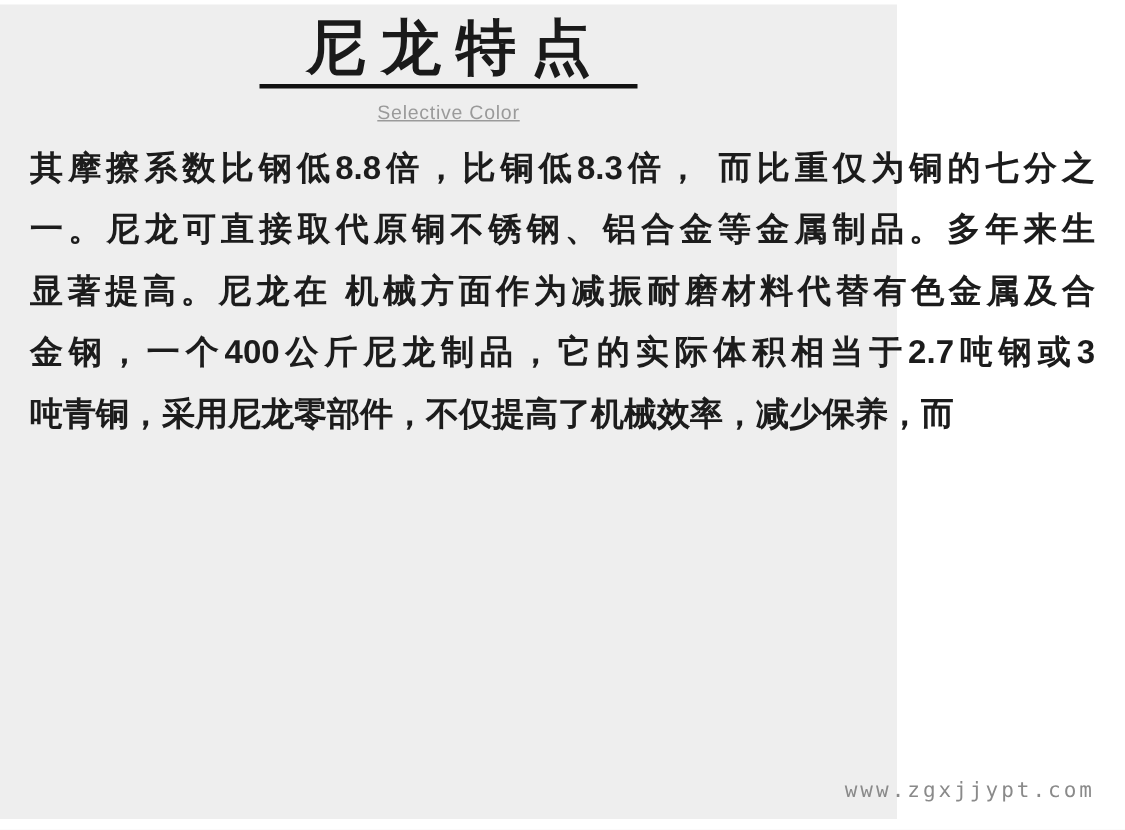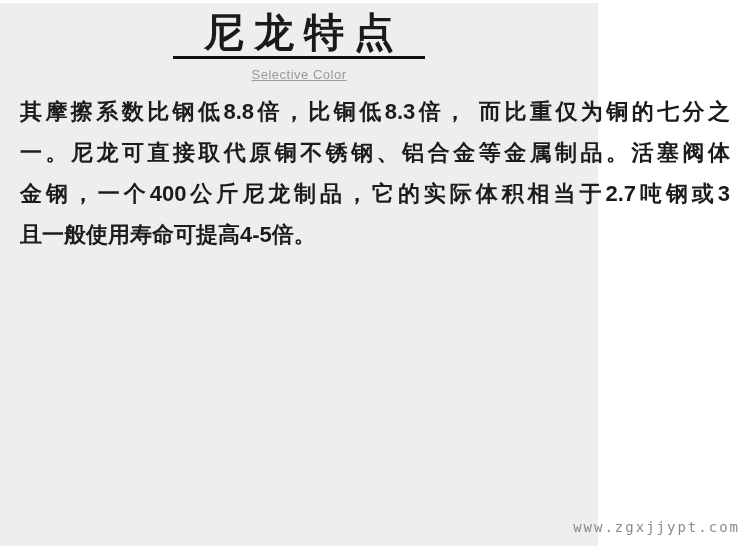--- a/index.html
+++ b/index.html
@@ -68,42 +68,43 @@
     line-height:41px;
     text-align:justify;
     text-align-last:justify;
     white-space:nowrap;
   }
   .paragraph-line:last-child{
     text-align-last:left;
   }
   .watermark{
     position:absolute;
-    top:519px;right:10px;
+    top:519px;right:20px;
     font-family:"DejaVu Sans Mono","Liberation Mono",monospace;
     font-size:14px;
     letter-spacing:2px;
     color:var(--watermark-text);
   }
 </style>
 </head>
 <body>
 
 <div class="viewport">
   <div class="page">
 
     <div class="header">
       <div class="page-title">尼龙特点</div>
       <div class="title-underline"></div>
       <div class="page-subtitle">Selective Color</div>
     </div>
 
     <div class="body-text">
       <div class="paragraph-line">其摩擦系数比钢低8.8倍，比铜低8.3倍， 而比重仅为铜的七分之</div>
-      <div class="paragraph-line">一。尼龙可直接取代原铜不锈钢、铝合金等金属制品。活塞阀体</div>
+      <div class="paragraph-line">一。尼龙可直接取代原铜不锈钢、铝合金等金属制品。多年来生</div>
+      <div class="paragraph-line">显著提高。尼龙在 机械方面作为减振耐磨材料代替有色金属及合</div>
       <div class="paragraph-line">金钢，一个400公斤尼龙制品，它的实际体积相当于2.7吨钢或3</div>
-      <div class="paragraph-line">且一般使用寿命可提高4-5倍。</div>
+      <div class="paragraph-line">吨青铜，采用尼龙零部件，不仅提高了机械效率，减少保养，而</div>
     </div>
 
   </div>
 
   <div class="watermark">www.zgxjjypt.com</div>
 </div>
 
 </body></html>

